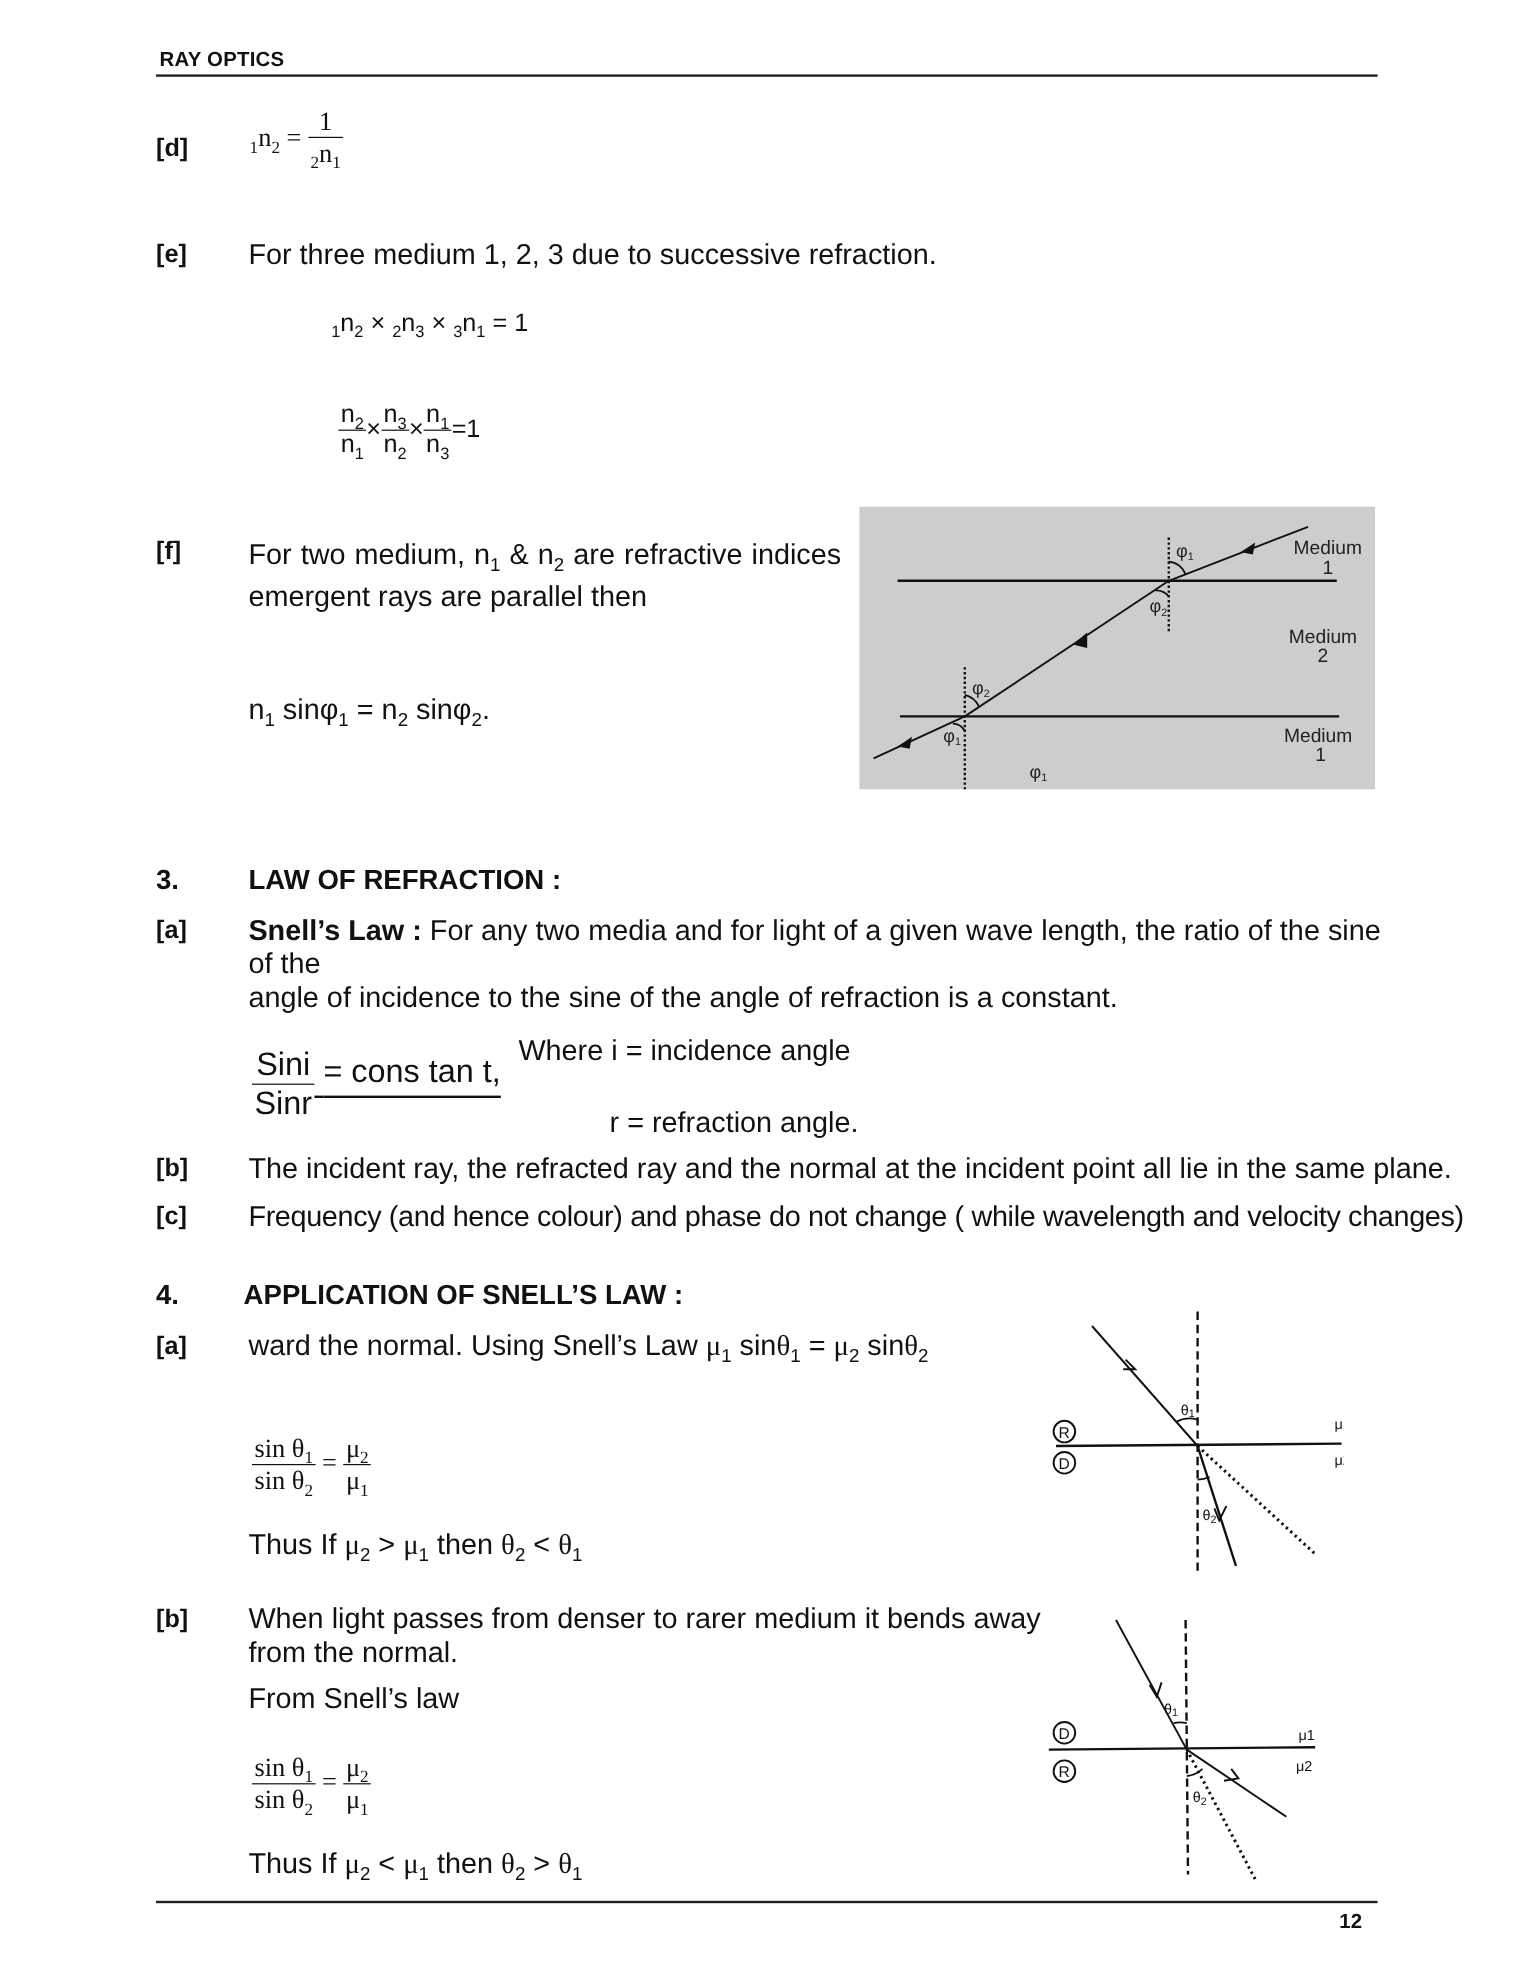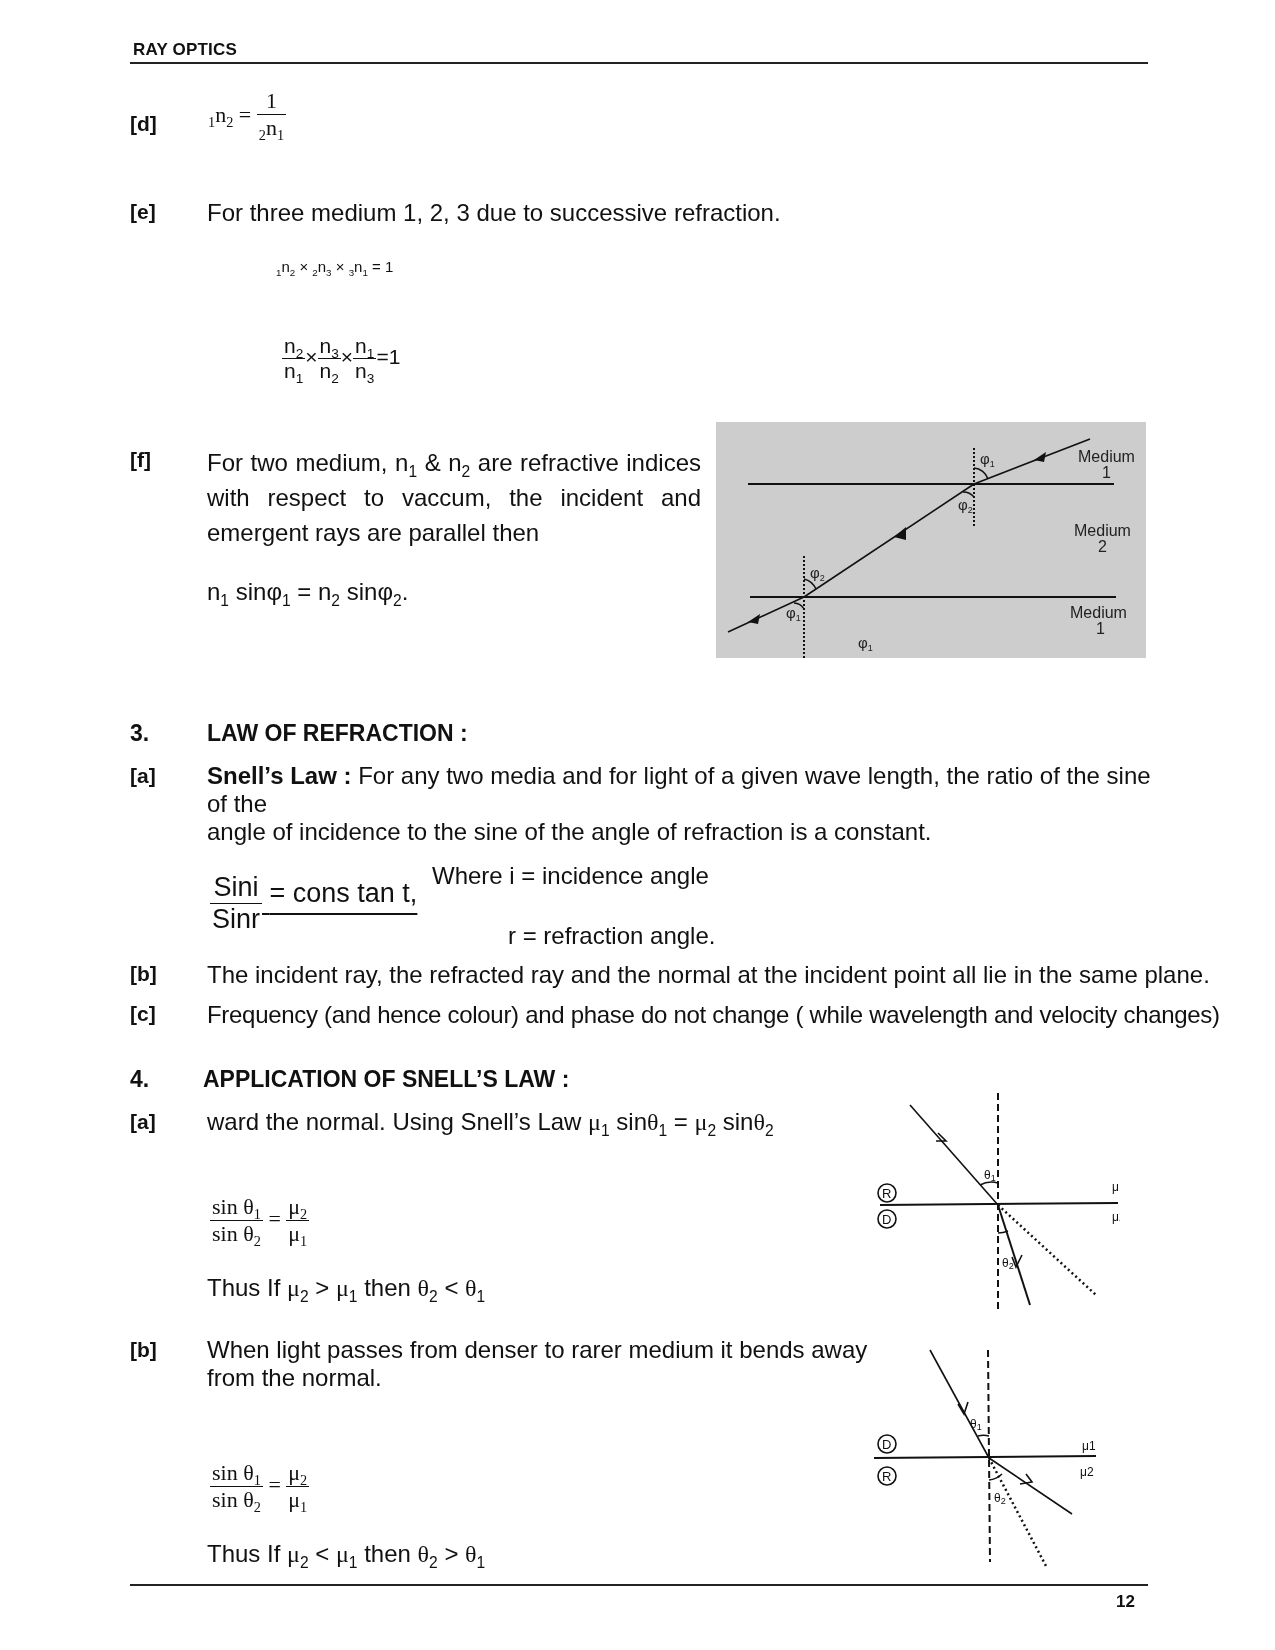--- a/index.html
+++ b/index.html
@@ -32,36 +32,35 @@
     <span>=</span>
   </span>
   <span class="frac">
     <span class="num" style="padding:0 8px;">1</span>
     <span class="den"><sub>2</sub><span>n</span><sub>1</sub></span>
   </span>
 </div>
 
 <div class="abs lbl" style="top:200px;">[e]</div>
 <div class="abs txt" style="left:207px;top:199px;">For three medium 1, 2, 3 due to successive refraction.</div>
-<div class="abs" style="left:276px;top:258px;font-size:15px;">
+<div class="abs" style="left:276px;top:258px;font-size:21px;">
   <sub>1</sub>n<sub>2</sub>
   <span>×</span>
   <sub>2</sub>n<sub>3</sub>
   <span>×</span>
   <sub>3</sub>n<sub>1</sub>
   <span>= 1</span>
 </div>
 <div class="abs" style="left:282px;top:334px;font-size:21px;">
   <span class="frac"><span class="num"><span>n</span><sub>2</sub></span><span class="den"><span>n</span><sub>1</sub></span></span><span>×</span><span class="frac"><span class="num"><span>n</span><sub>3</sub></span><span class="den"><span>n</span><sub>2</sub></span></span><span>×</span><span class="frac"><span class="num"><span>n</span><sub>1</sub></span><span class="den"><span>n</span><sub>3</sub></span></span><span>=1</span>
 </div>
 
 <div class="abs lbl" style="top:448px;">[f]</div>
 <div class="abs txt" style="left:207px;top:445px;width:494px;line-height:35px;">
   <div style="text-align:justify;text-align-last:justify;"><span>For two medium, n</span><sub>1</sub><span> &amp; n</span><sub>2</sub><span> are refractive indices</span></div>
-  <div style="text-align:justify;text-align-last:justify;">with respect to vaccum, the incident and</div>
   <div>emergent rays are parallel then</div>
 </div>
 <div class="abs txt" style="left:207px;top:578px;">
   <span>n</span><sub>1</sub><span> sinφ</span><sub>1</sub><span> = n</span><sub>2</sub><span> sinφ</span><sub>2</sub><span>.</span>
 </div>
 
 <svg class="abs" style="left:716px;top:422px;" width="430" height="236" viewBox="0 0 430 236">
   <rect x="0" y="0" width="430" height="236" fill="#cdcdcd"></rect>
   <line x1="32" y1="62" x2="398" y2="62" stroke="#111" stroke-width="2"></line>
   <line x1="34" y1="175" x2="400" y2="175" stroke="#111" stroke-width="2"></line>
@@ -123,20 +122,21 @@
   <span class="frac"><span class="num"><span>sin θ</span><sub>1</sub></span><span class="den"><span>sin θ</span><sub>2</sub></span></span> = <span class="frac"><span class="num"><span>μ</span><sub>2</sub></span><span class="den"><span>μ</span><sub>1</sub></span></span>
 </div>
 <div class="abs txt" style="left:207px;top:1274px;">
   <span>Thus If </span><span class="serif">μ</span><sub>2</sub><span> &gt; </span><span class="serif">μ</span><sub>1</sub><span> then </span><span class="serif">θ</span><sub>2</sub><span> &lt; </span> <span class="serif">θ</span><sub>1</sub>
 </div>
 
 <div class="abs lbl" style="top:1338px;">[b]</div>
 <div class="abs txt" style="left:207px;top:1336px;">
   <div>When light passes from denser to rarer medium it bends away</div>
   <div>from the normal.</div>
+  <div style="margin-top:10px;">From Snell’s law</div>
 </div>
 <div class="abs serif" style="left:210px;top:1460px;font-size:22px;">
   <span class="frac"><span class="num"><span>sin θ</span><sub>1</sub></span><span class="den"><span>sin θ</span><sub>2</sub></span></span> = <span class="frac"><span class="num"><span>μ</span><sub>2</sub></span><span class="den"><span>μ</span><sub>1</sub></span></span>
 </div>
 <div class="abs txt" style="left:207px;top:1540px;">
   <span>Thus If </span><span class="serif">μ</span><sub>2</sub><span> &lt; </span><span class="serif">μ</span><sub>1</sub><span> then </span><span class="serif">θ</span><sub>2</sub><span> &gt; </span> <span class="serif">θ</span><sub>1</sub>
 </div>
 
 <svg class="abs" style="left:860px;top:1085px;" width="260" height="235" viewBox="0 0 260 235">
   <line x1="138" y1="8" x2="138" y2="228" stroke="#111" stroke-width="2" stroke-dasharray="7,4"></line>

